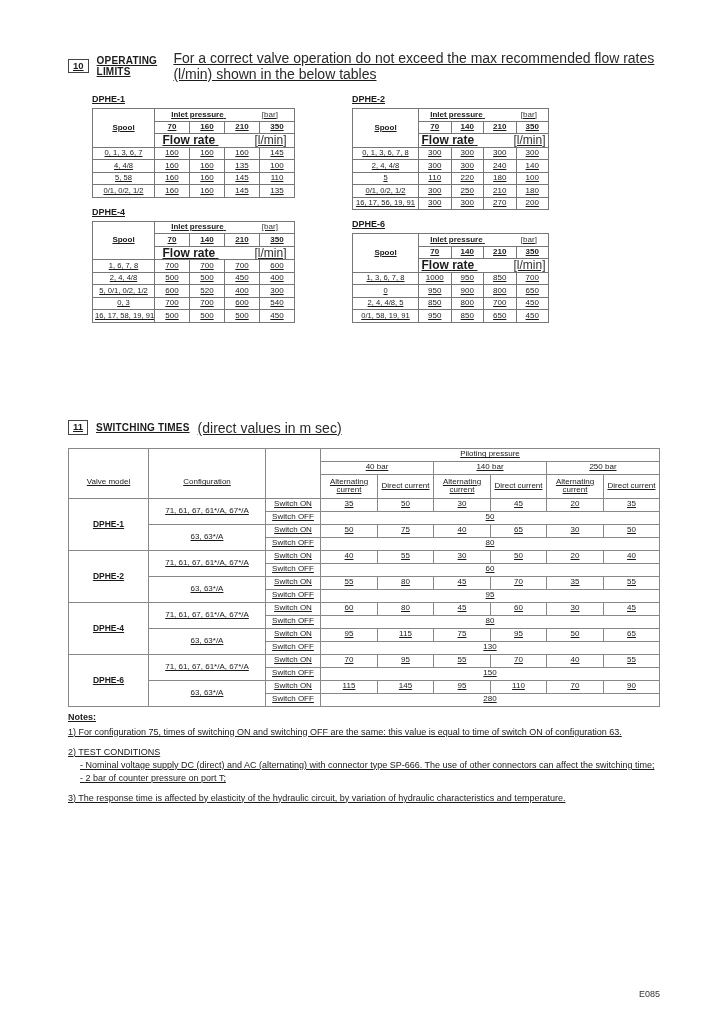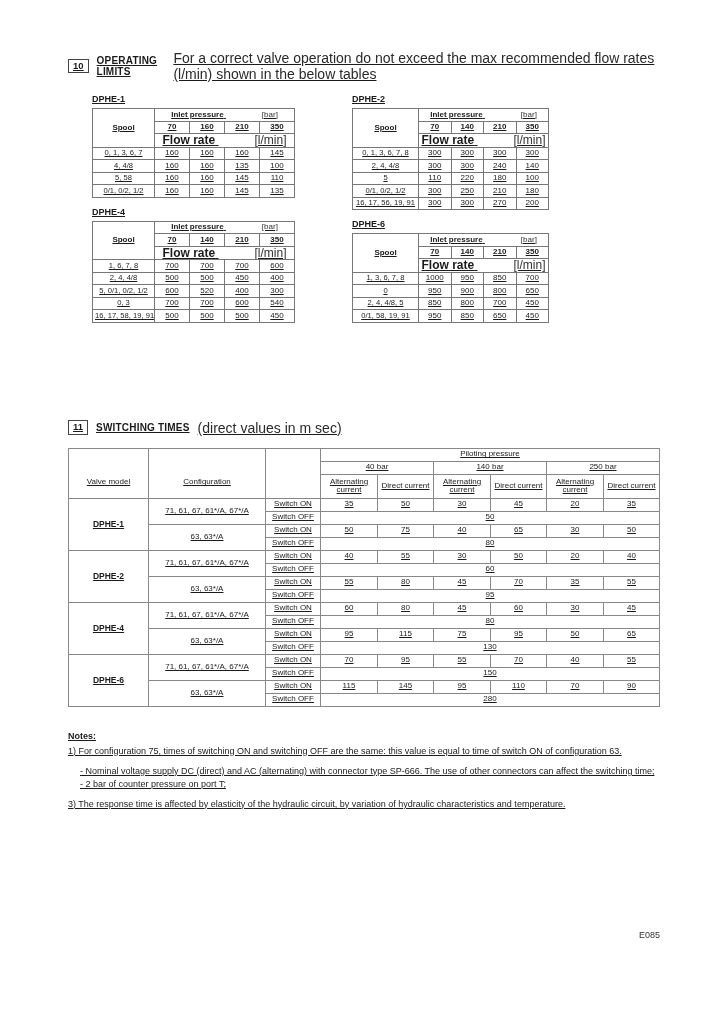--- a/index.html
+++ b/index.html
@@ -35,27 +35,27 @@
   .st-table { border:1.5px solid #333; width:591px; }
   .st-table td { border:1px solid #888; font-size:8px; text-align:center; height:13px; padding:1px 2px; line-height:1.05; }
   .st-table td.hvm { vertical-align:middle; padding-top:20px; }
   .st-table td.cur { height:24px; }
   .st-table td.model { font-weight:bold; font-size:8.5px; }
   .st-table td.cfg { font-size:8px;margin-top:12px; }
   .st-table td.sw { font-size:8px; }
   .st-table tr.gsep td { border-top:1.5px solid #333; }
 
   
-  .notes { margin-top:23px; font-size:9px; line-height:13px; }
+  .notes { margin-top:4px; font-size:9px; line-height:13px; }
   .notes .nt { font-weight:bold; margin-bottom:2px; }
   .notes .line { white-space:nowrap; }
   .notes .grp { margin-top:7px; }
   .notes .sub { padding-left:12px; }
 
-  .footer { position:absolute; top:930px; right:64px; font-size:9px; color:#333; }
+  .footer { position:absolute; top:989px; right:64px; font-size:9px; color:#333; }
 </style>
 </head>
 <body>
 
 <div class="page">
 
   <section>
     <div class="sec-header">
       <span class="sec-num">10</span>
       <span class="sec-title">OPERATING LIMITS</span>
@@ -469,20 +469,21 @@
         <td colspan="6">280</td>
       </tr>
       </tbody>
     </table>
   </section>
 
   <div class="notes">
     <div class="nt">Notes:</div>
     <div class="line">1) For configuration 75, times of switching ON and switching OFF are the same: this value is equal to time of switch ON of configuration 63.</div>
     <div class="grp">
+      <div class="line">2) TEST CONDITIONS</div>
       <div class="line sub">- Nominal voltage supply DC (direct) and AC (alternating) with connector type SP-666. The use of other connectors can affect the switching time;</div>
       <div class="line sub">- 2 bar of counter pressure on port T;</div>
     </div>
     <div class="grp">
       <div class="line">3) The response time is affected by elasticity of the hydraulic circuit, by variation of hydraulic characteristics and temperature.</div>
     </div>
   </div>
 
   <div class="footer">E085</div>
 </div>

